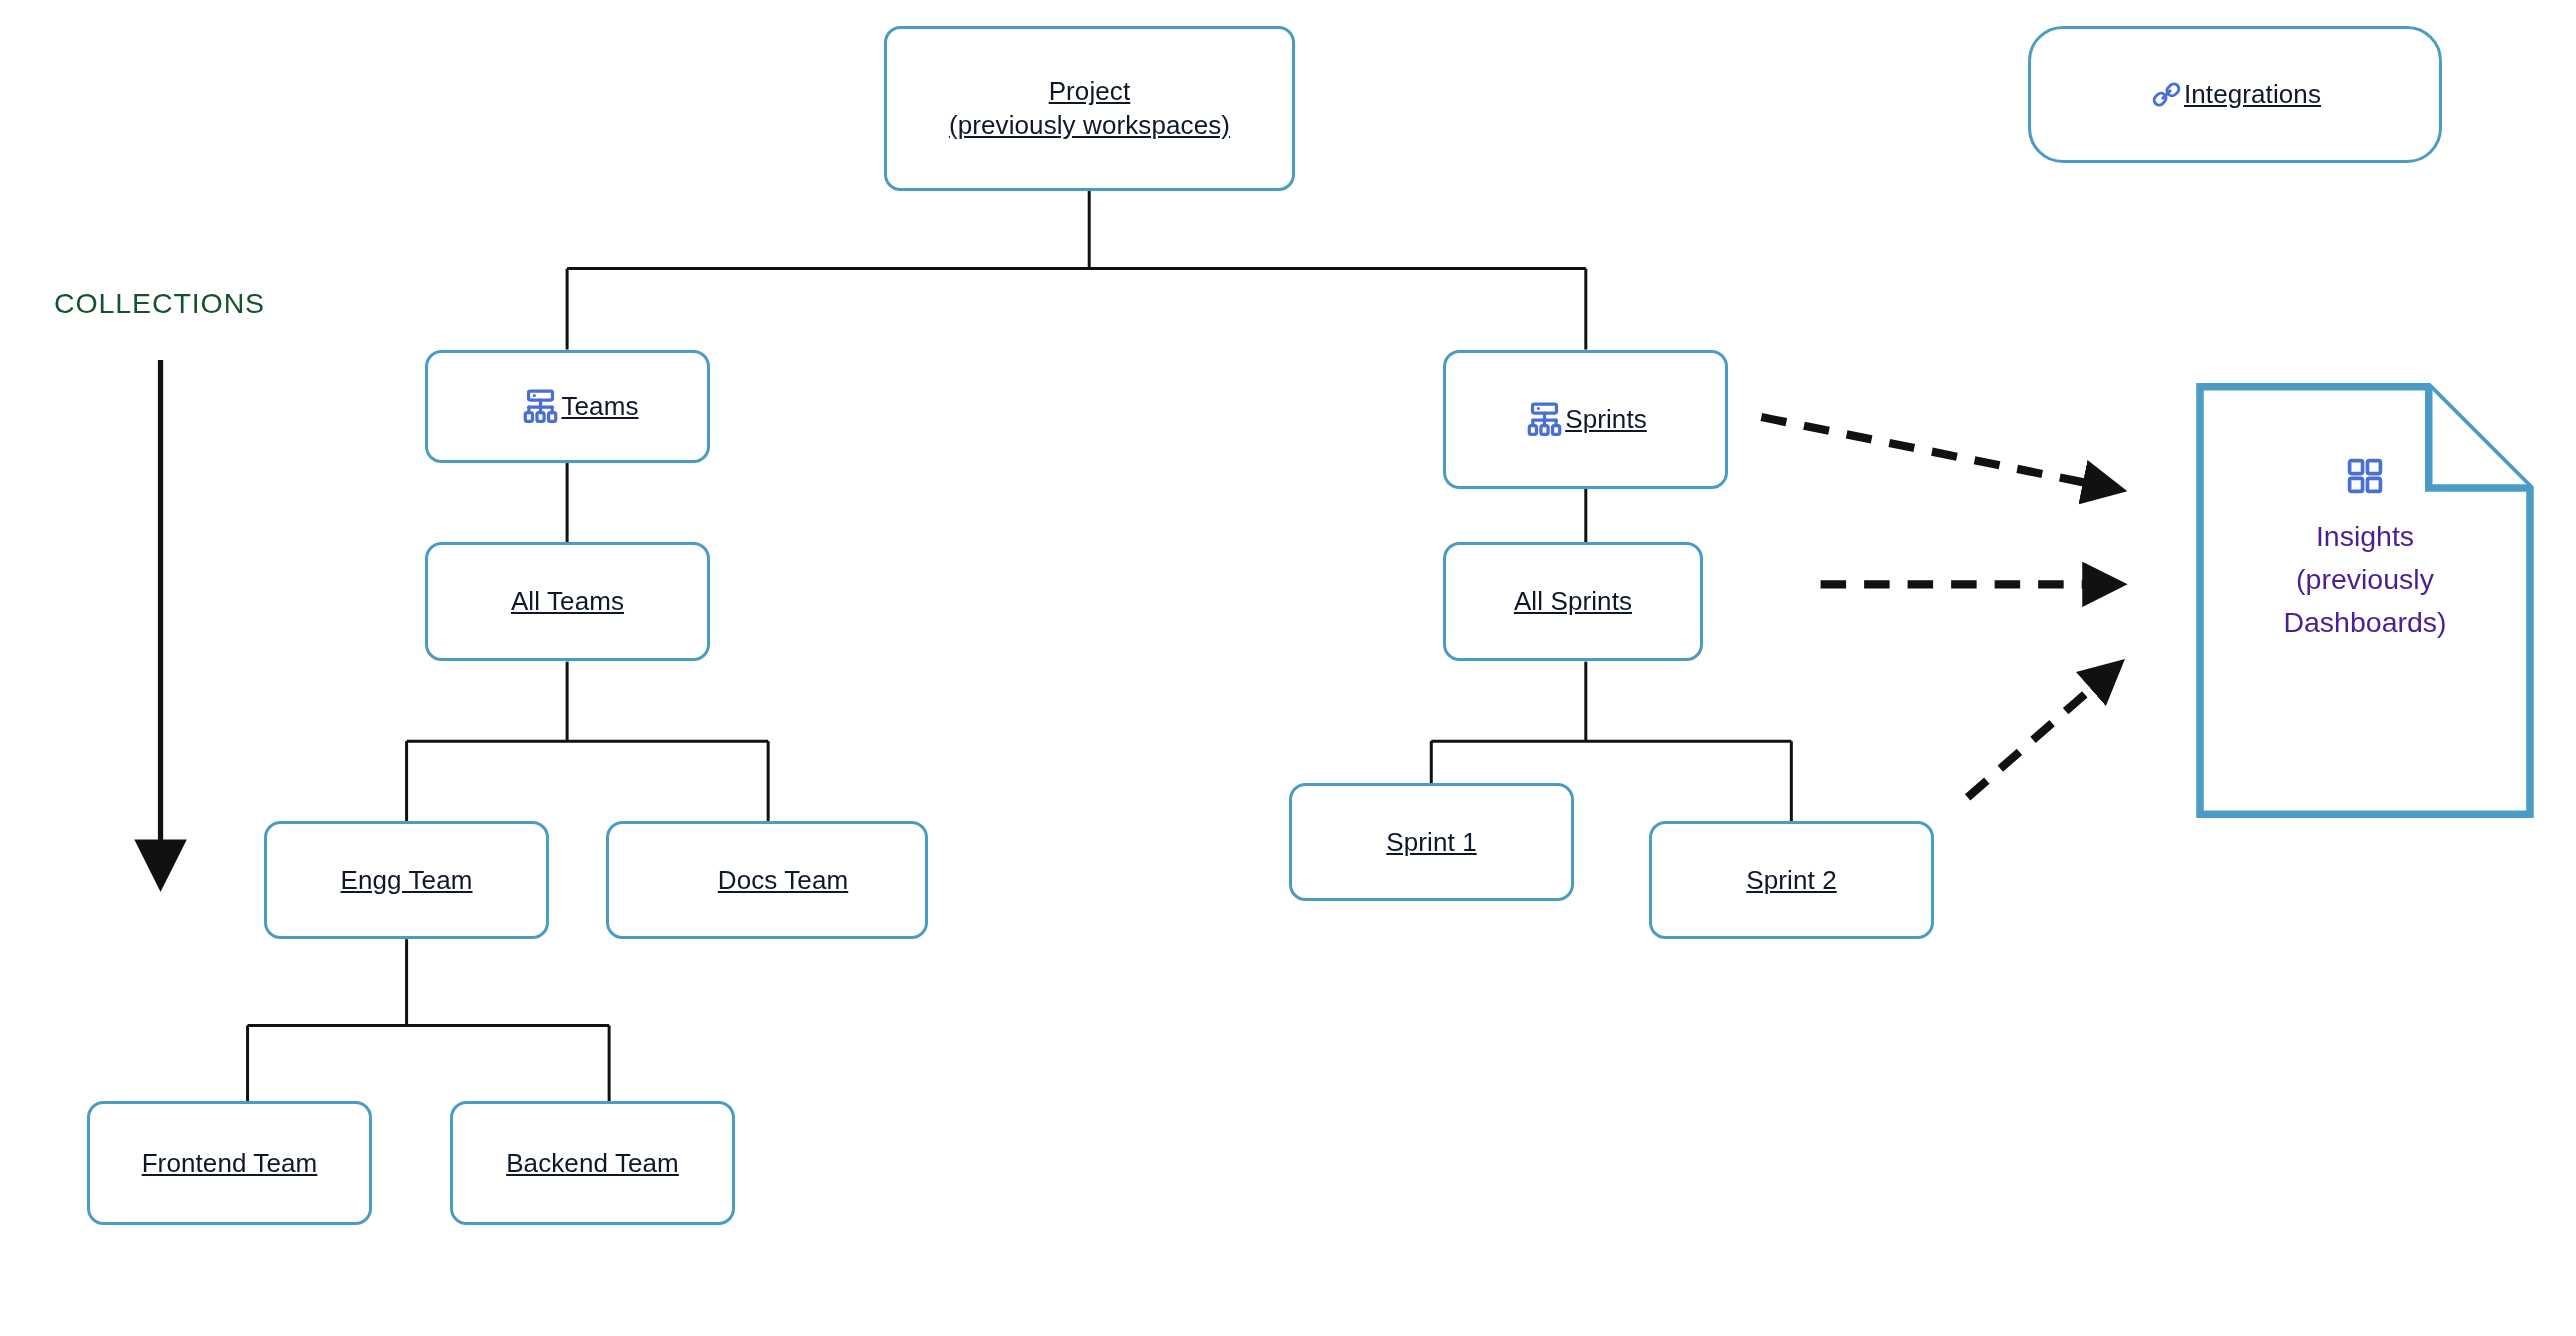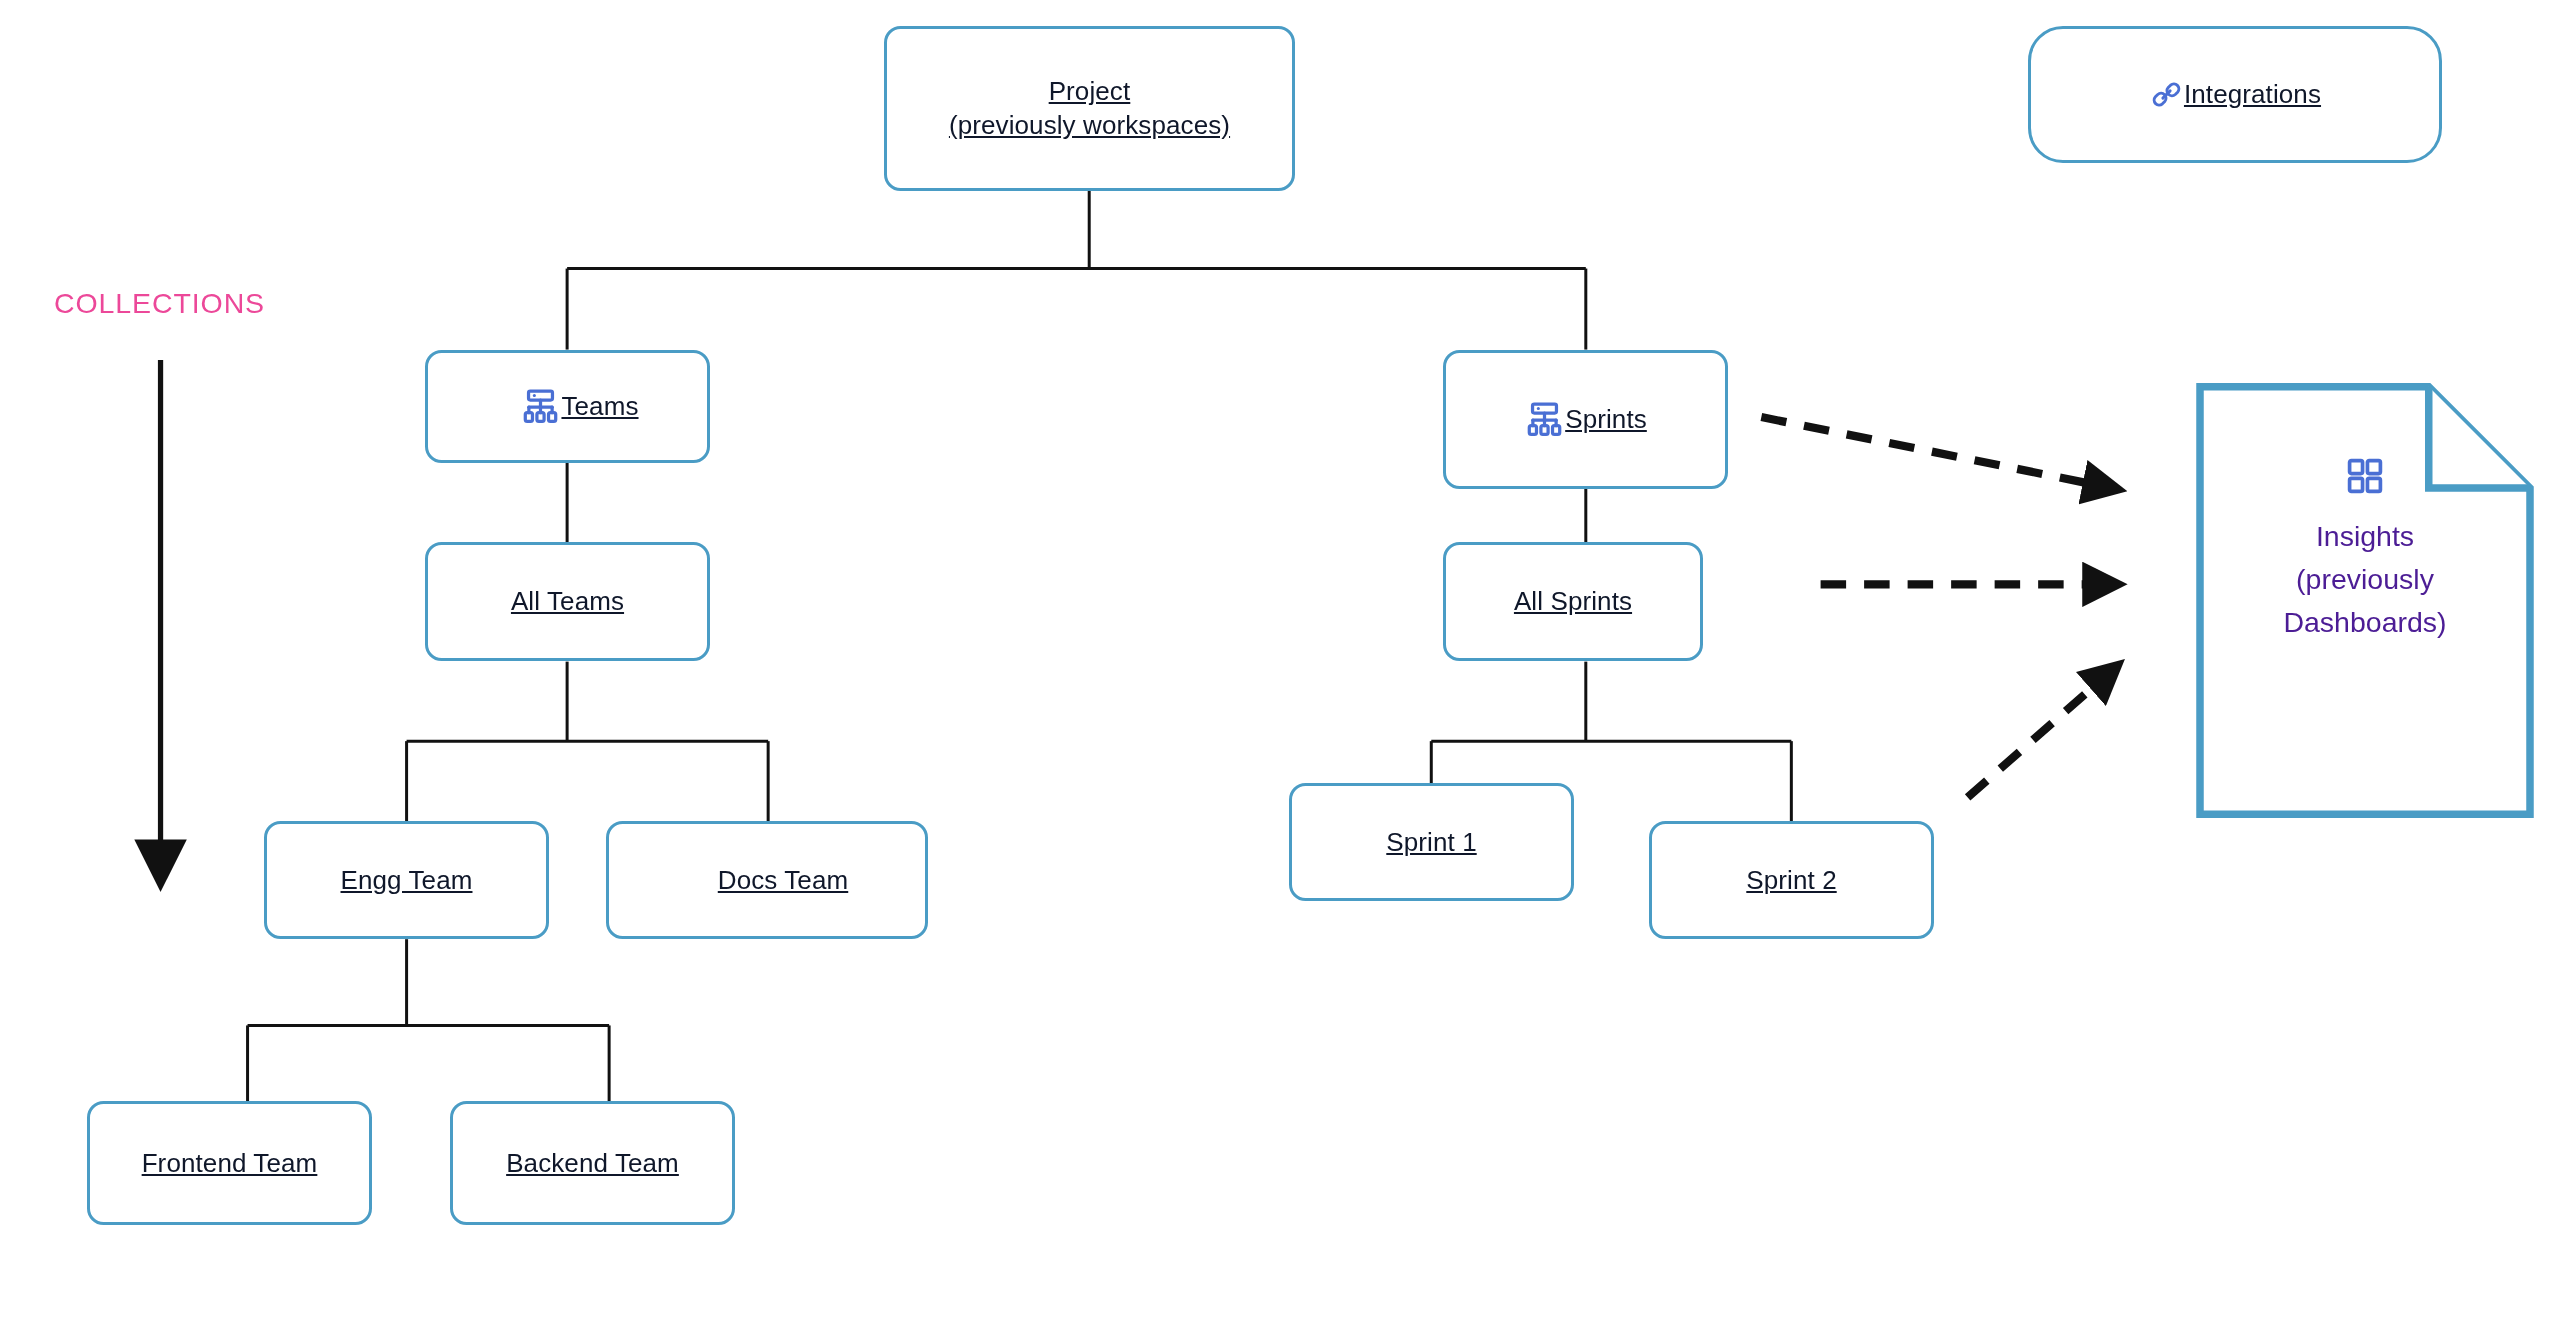--- a/index.html
+++ b/index.html
@@ -52,21 +52,21 @@
   .node .label .sub { display: block; }
 
   .node-with-icon {
     flex-direction: row;
   }
 
   
   .collections-label {
     position: absolute;
     font-size: 28.5px;
-    color: #ec4899;
+    color: #14532d;
     letter-spacing: 0.9px;
     white-space: nowrap;
     z-index: 5;
   }
 
   
   .doc-shape {
     position: absolute;
     z-index: 5;
   }

